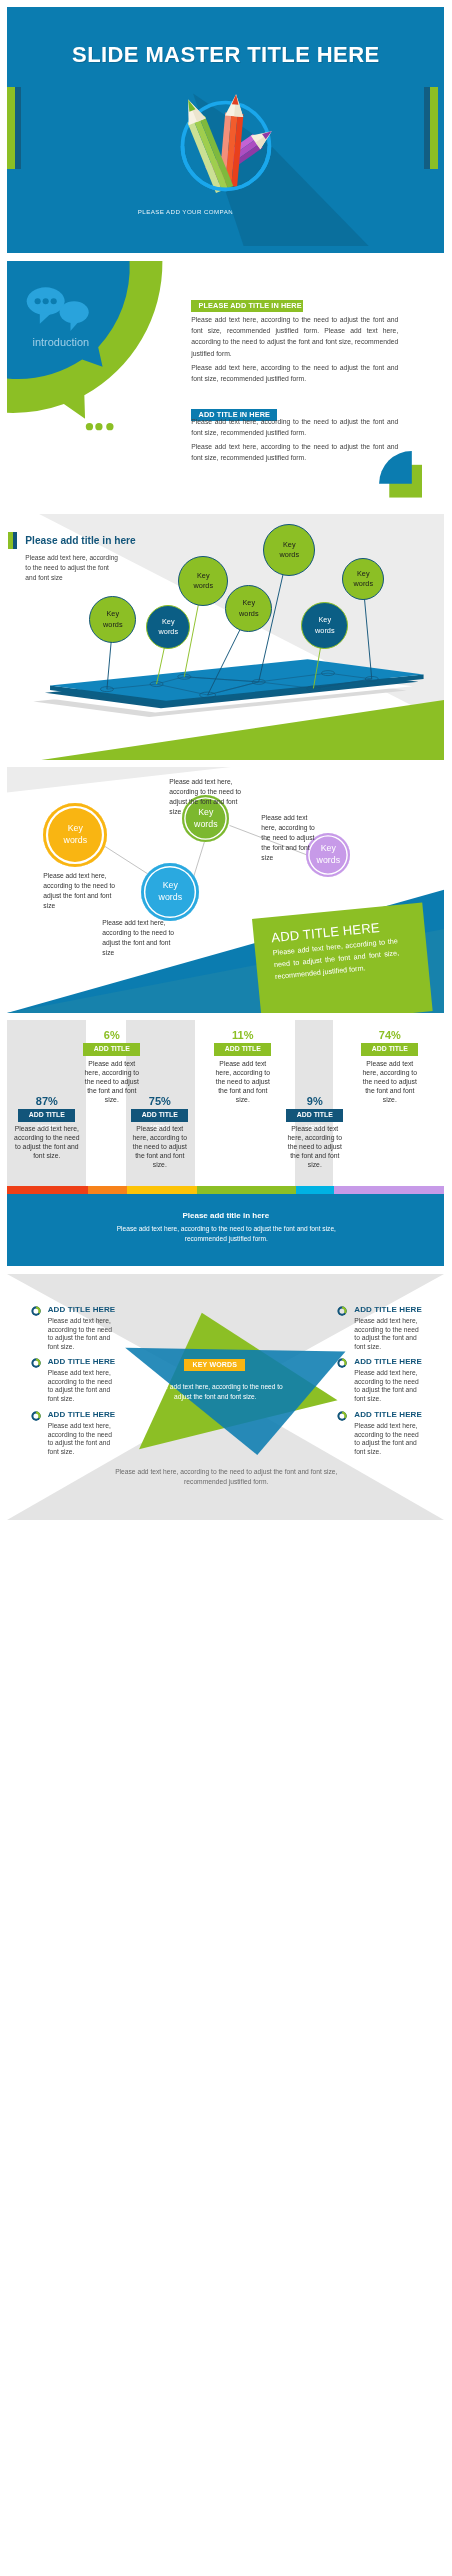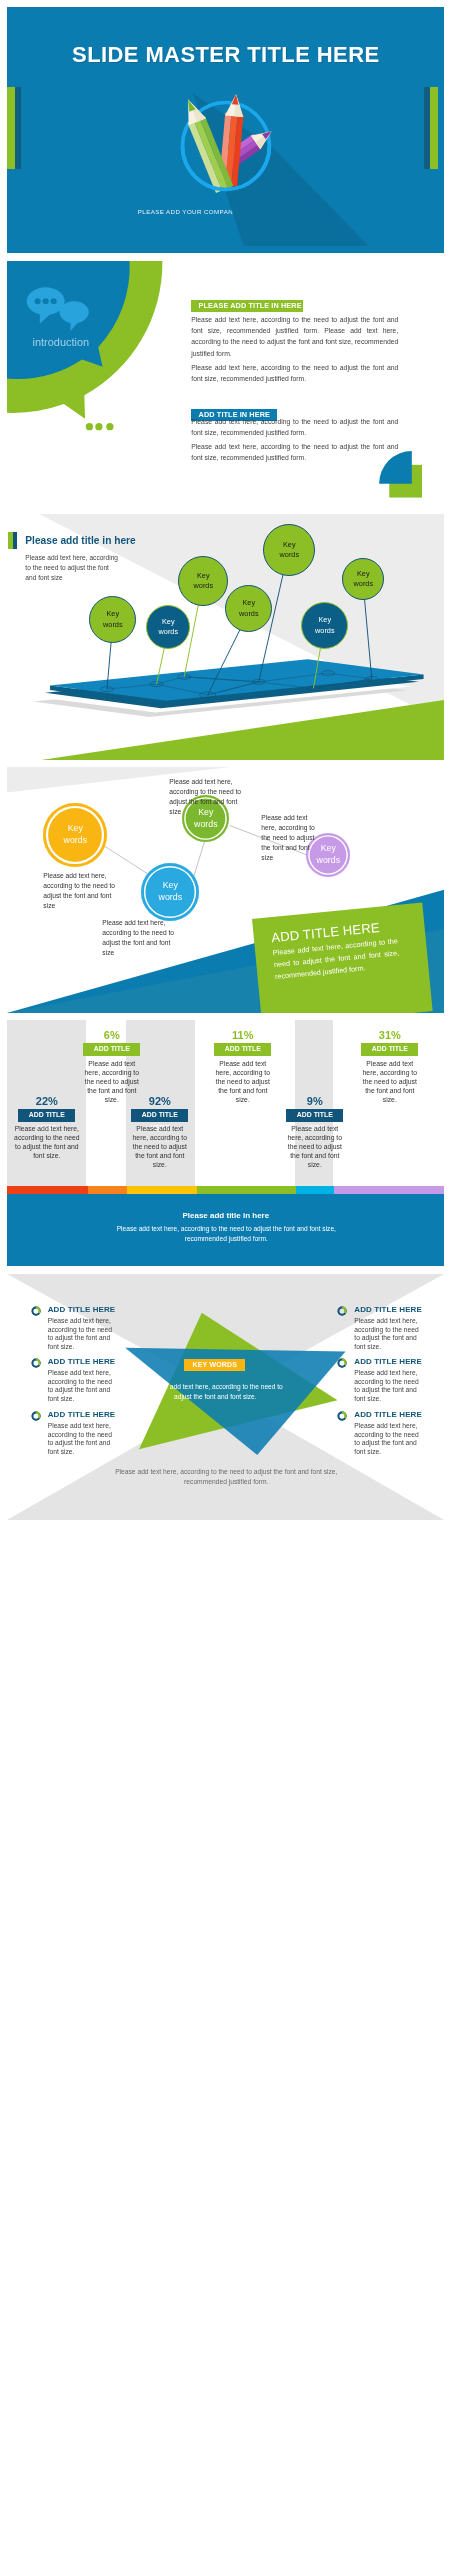--- a/index.html
+++ b/index.html
@@ -253,46 +253,46 @@
   <div class="abs" style="left:0;top:166px;width:437px;height:8px;display:flex">
     <div style="width:81px;background:#ee3f17"></div>
     <div style="width:39px;background:#f7821b"></div>
     <div style="width:70px;background:#fcc307"></div>
     <div style="width:99px;background:#8cbf25"></div>
     <div style="width:38px;background:#00b2e3"></div>
     <div style="flex:1;background:#c79ae8"></div>
   </div>
   <div class="abs" style="left:0;top:174px;width:437px;height:72px;background:#0b7cb0"></div>
   <div class="abs col5 c5-dark" style="left:0;top:76px;width:79px">
-    <div class="pct">22%</div>
+    <div class="pct">87%</div>
     <div class="ptag">ADD TITLE HERE</div>
     <div class="pbody">Please add text here, according to the need to adjust the font and font size.</div>
   </div>
   <div class="abs col5 c5-green" style="left:68px;top:10.2px;width:73px">
     <div class="pct">6%</div>
     <div class="ptag">ADD TITLE HERE</div>
     <div class="pbody">Please add text here, according to the need to adjust the font and font size.</div>
   </div>
   <div class="abs col5 c5-dark" style="left:116px;top:76px;width:73px">
-    <div class="pct">92%</div>
+    <div class="pct">75%</div>
     <div class="ptag">ADD TITLE HERE</div>
     <div class="pbody">Please add text here, according to the need to adjust the font and font size.</div>
   </div>
   <div class="abs col5 c5-green" style="left:199px;top:10.2px;width:73px">
     <div class="pct">11%</div>
     <div class="ptag">ADD TITLE HERE</div>
     <div class="pbody">Please add text here, according to the need to adjust the font and font size.</div>
   </div>
   <div class="abs col5 c5-dark" style="left:271px;top:76px;width:73px">
     <div class="pct">9%</div>
     <div class="ptag">ADD TITLE HERE</div>
     <div class="pbody">Please add text here, according to the need to adjust the font and font size.</div>
   </div>
   <div class="abs col5 c5-green" style="left:346px;top:10.2px;width:73px">
-    <div class="pct">31%</div>
+    <div class="pct">74%</div>
     <div class="ptag">ADD TITLE HERE</div>
     <div class="pbody">Please add text here, according to the need to adjust the font and font size.</div>
   </div>
   <div class="abs s5-ft" style="left:0;top:191px;width:437px">Please add title in here</div>
   <div class="abs s5-fb" style="left:106px;top:204px;width:226px">Please add text here, according to the need to adjust the font and font size, recommended justified form.</div>
 </div>
 
 <div class="slide s6">
   <svg class="abs" style="left:0;top:0" width="437" height="246" viewBox="0 0 599 337">
     <rect x="0" y="0" width="599" height="337" fill="#ffffff"></rect>

